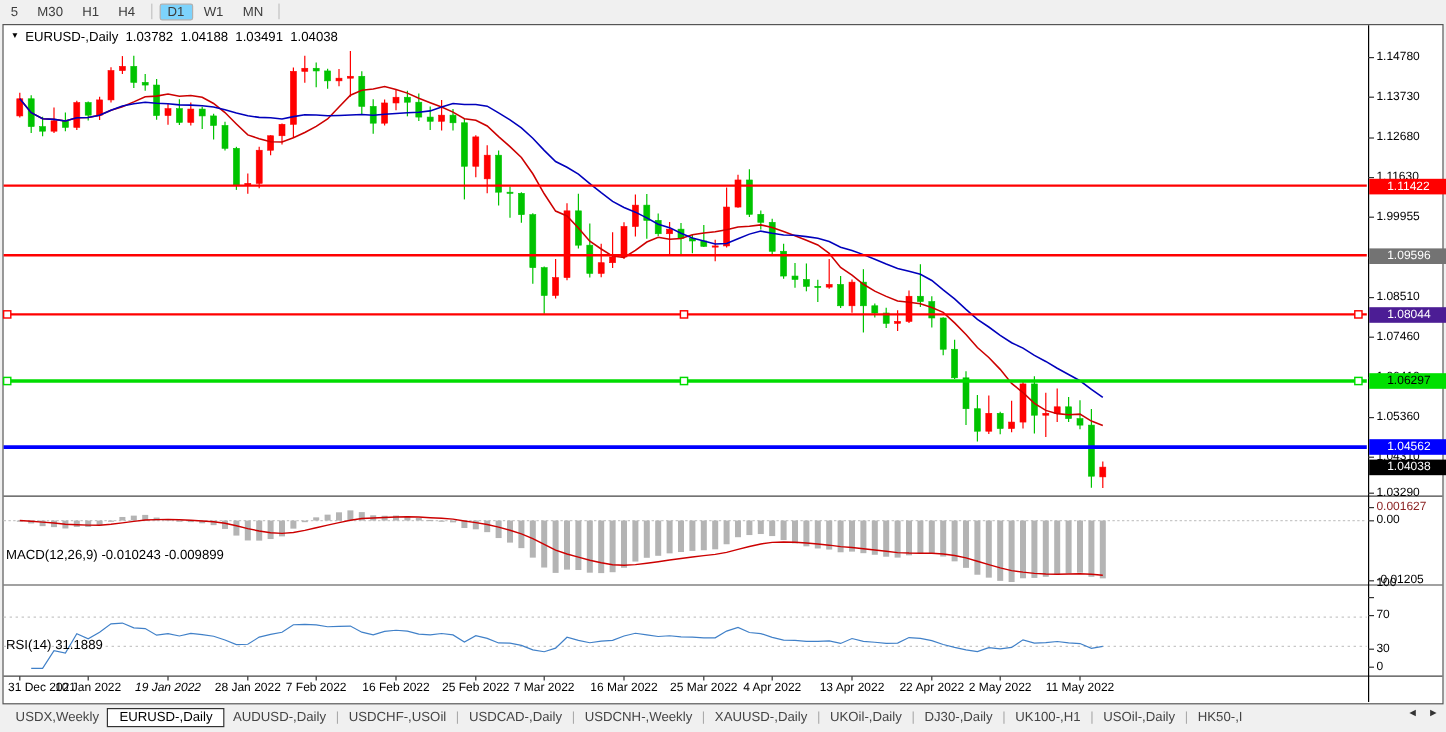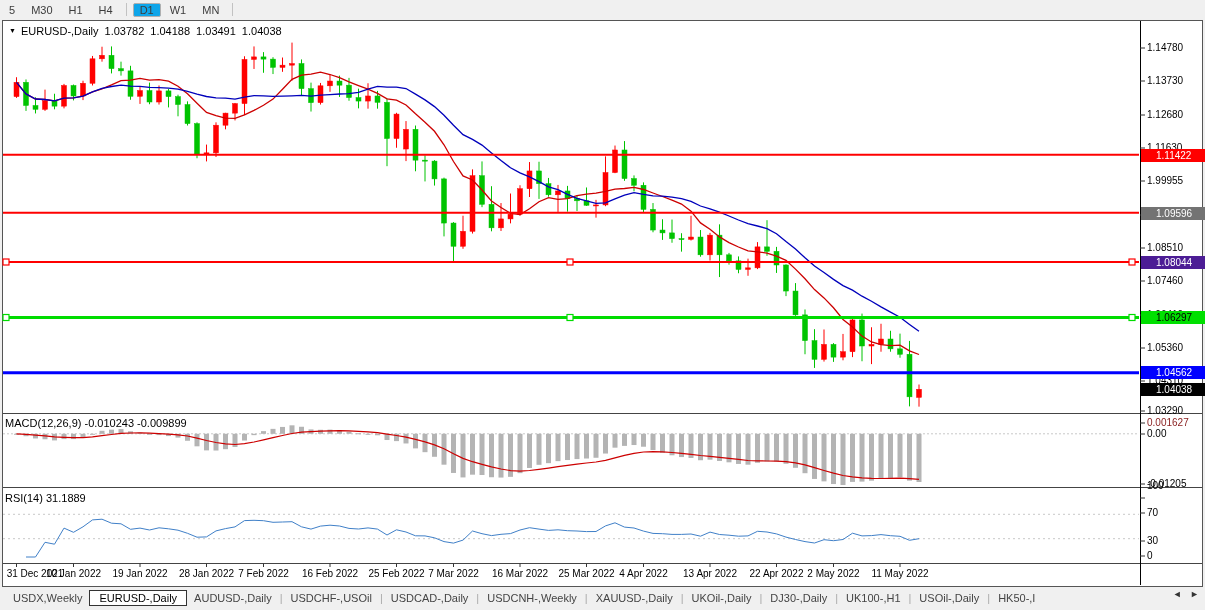--- a/index.html
+++ b/index.html
@@ -1,33 +1,33 @@
 <!DOCTYPE html>
 <html><head>
 <meta charset="utf-8">
 <style>
   html,body{margin:0;padding:0;width:1205px;height:610px;overflow:hidden;
     background:#f0f0f0;font-family:"Liberation Sans",sans-serif;position:relative;}
   #toolbar{position:absolute;left:0;top:0;width:1205px;height:19px;background:#f0f0f0;
     display:flex;align-items:center;font-size:11px;color:#3c3c3c;z-index:5;}
   .tf{padding:1px 7px;margin:0 1px;white-space:nowrap;}
-  .tf-sel{background:#0ea5e9;border:1px solid #b0b0b0;border-radius:2px;padding:0 6px;}
+  .tf-sel{background:#7dd3fc;border:1px solid #b0b0b0;border-radius:2px;padding:0 6px;}
   .tf-sep{width:1px;height:13px;background:#c2c2c2;margin:0 5px;}
   #chart-window{position:absolute;left:2px;top:20px;width:1199px;height:565px;
     background:#ffffff;border:1px solid #555;z-index:0;}
   #chart-svg{position:absolute;left:0;top:0;width:1205px;height:610px;z-index:1;pointer-events:none;}
   #title-row{position:absolute;left:9px;top:25px;z-index:2;font-size:11px;color:#000;white-space:nowrap;}
   #title-row .tri{font-size:7px;vertical-align:2px;margin-right:5px;}
   #title-row .num{margin-left:6px;}
   .axis-tick{position:absolute;left:1147px;width:56px;height:12px;font-size:10px;
     line-height:12px;color:#000;z-index:2;}
   .macd-top-tick{color:#8b2222;}
   .price-box{position:absolute;left:1141px;width:58px;height:13px;font-size:10px;
     line-height:13px;padding-left:15px;z-index:3;white-space:nowrap;}
-  .ind-label{position:absolute;left:5px;z-index:2;font-size:11px;color:#000;white-space:nowrap;}
+  .ind-label{position:absolute;left:5px;z-index:2;font-size:11px;color:#000;white-space:nowrap;margin-top:40px;}
   .date-label{position:absolute;width:66px;text-align:center;font-size:10px;color:#000;
     z-index:2;top:568px;white-space:nowrap;}
   #tabbar{position:absolute;left:0;top:588px;width:1205px;height:19px;background:#f0f0f0;
     display:flex;align-items:center;font-size:11px;color:#444;z-index:5;}
   .tab{padding:2px 7px;white-space:nowrap;}
   .tab-sel{background:#ffffff;border:1px solid #333;color:#000;padding:1px 9px;}
   .tab-sep{color:#aaa;padding:0 1px;}
   #tab-arrows{position:absolute;right:3px;top:589px;z-index:6;font-size:9px;color:#333;}
   #tab-arrows span{padding:2px 3px;}
 </style>
@@ -434,21 +434,21 @@
     <div class="price-box" style="top: 149px; background: rgb(255, 0, 0); color: rgb(255, 255, 255);">1.11422</div>
     <div class="price-box" style="top: 207px; background: #737373; color: rgb(255, 255, 255);">1.09596</div>
     <div class="price-box" style="top: 256px; background: #4c1d95; color: rgb(255, 255, 255);">1.08044</div>
     <div class="price-box" style="top: 311px; background: rgb(0, 224, 0); color: rgb(0, 0, 0);">1.06297</div>
     <div class="price-box" style="top: 366px; background: rgb(0, 0, 255); color: rgb(255, 255, 255);">1.04562</div>
     <div class="price-box" style="top: 383px; background: rgb(0, 0, 0); color: rgb(255, 255, 255);">1.04038</div>
   </div>
 <div id="date-layer">
     <div class="date-label" style="left: 2px;">31 Dec 2021</div>
     <div class="date-label" style="left: 40.5px;">10 Jan 2022</div>
-    <div class="date-label" style="left: 107px;">19 Jan 2022</div>
+    <div class="date-label" style="left: 107px; font-style: italic;">19 Jan 2022</div>
     <div class="date-label" style="left: 173.5px;">28 Jan 2022</div>
     <div class="date-label" style="left: 230.5px;">7 Feb 2022</div>
     <div class="date-label" style="left: 297px;">16 Feb 2022</div>
     <div class="date-label" style="left: 363.5px;">25 Feb 2022</div>
     <div class="date-label" style="left: 420.5px;">7 Mar 2022</div>
     <div class="date-label" style="left: 487px;">16 Mar 2022</div>
     <div class="date-label" style="left: 553.5px;">25 Mar 2022</div>
     <div class="date-label" style="left: 610.5px;">4 Apr 2022</div>
     <div class="date-label" style="left: 677px;">13 Apr 2022</div>
     <div class="date-label" style="left: 743.5px;">22 Apr 2022</div>

